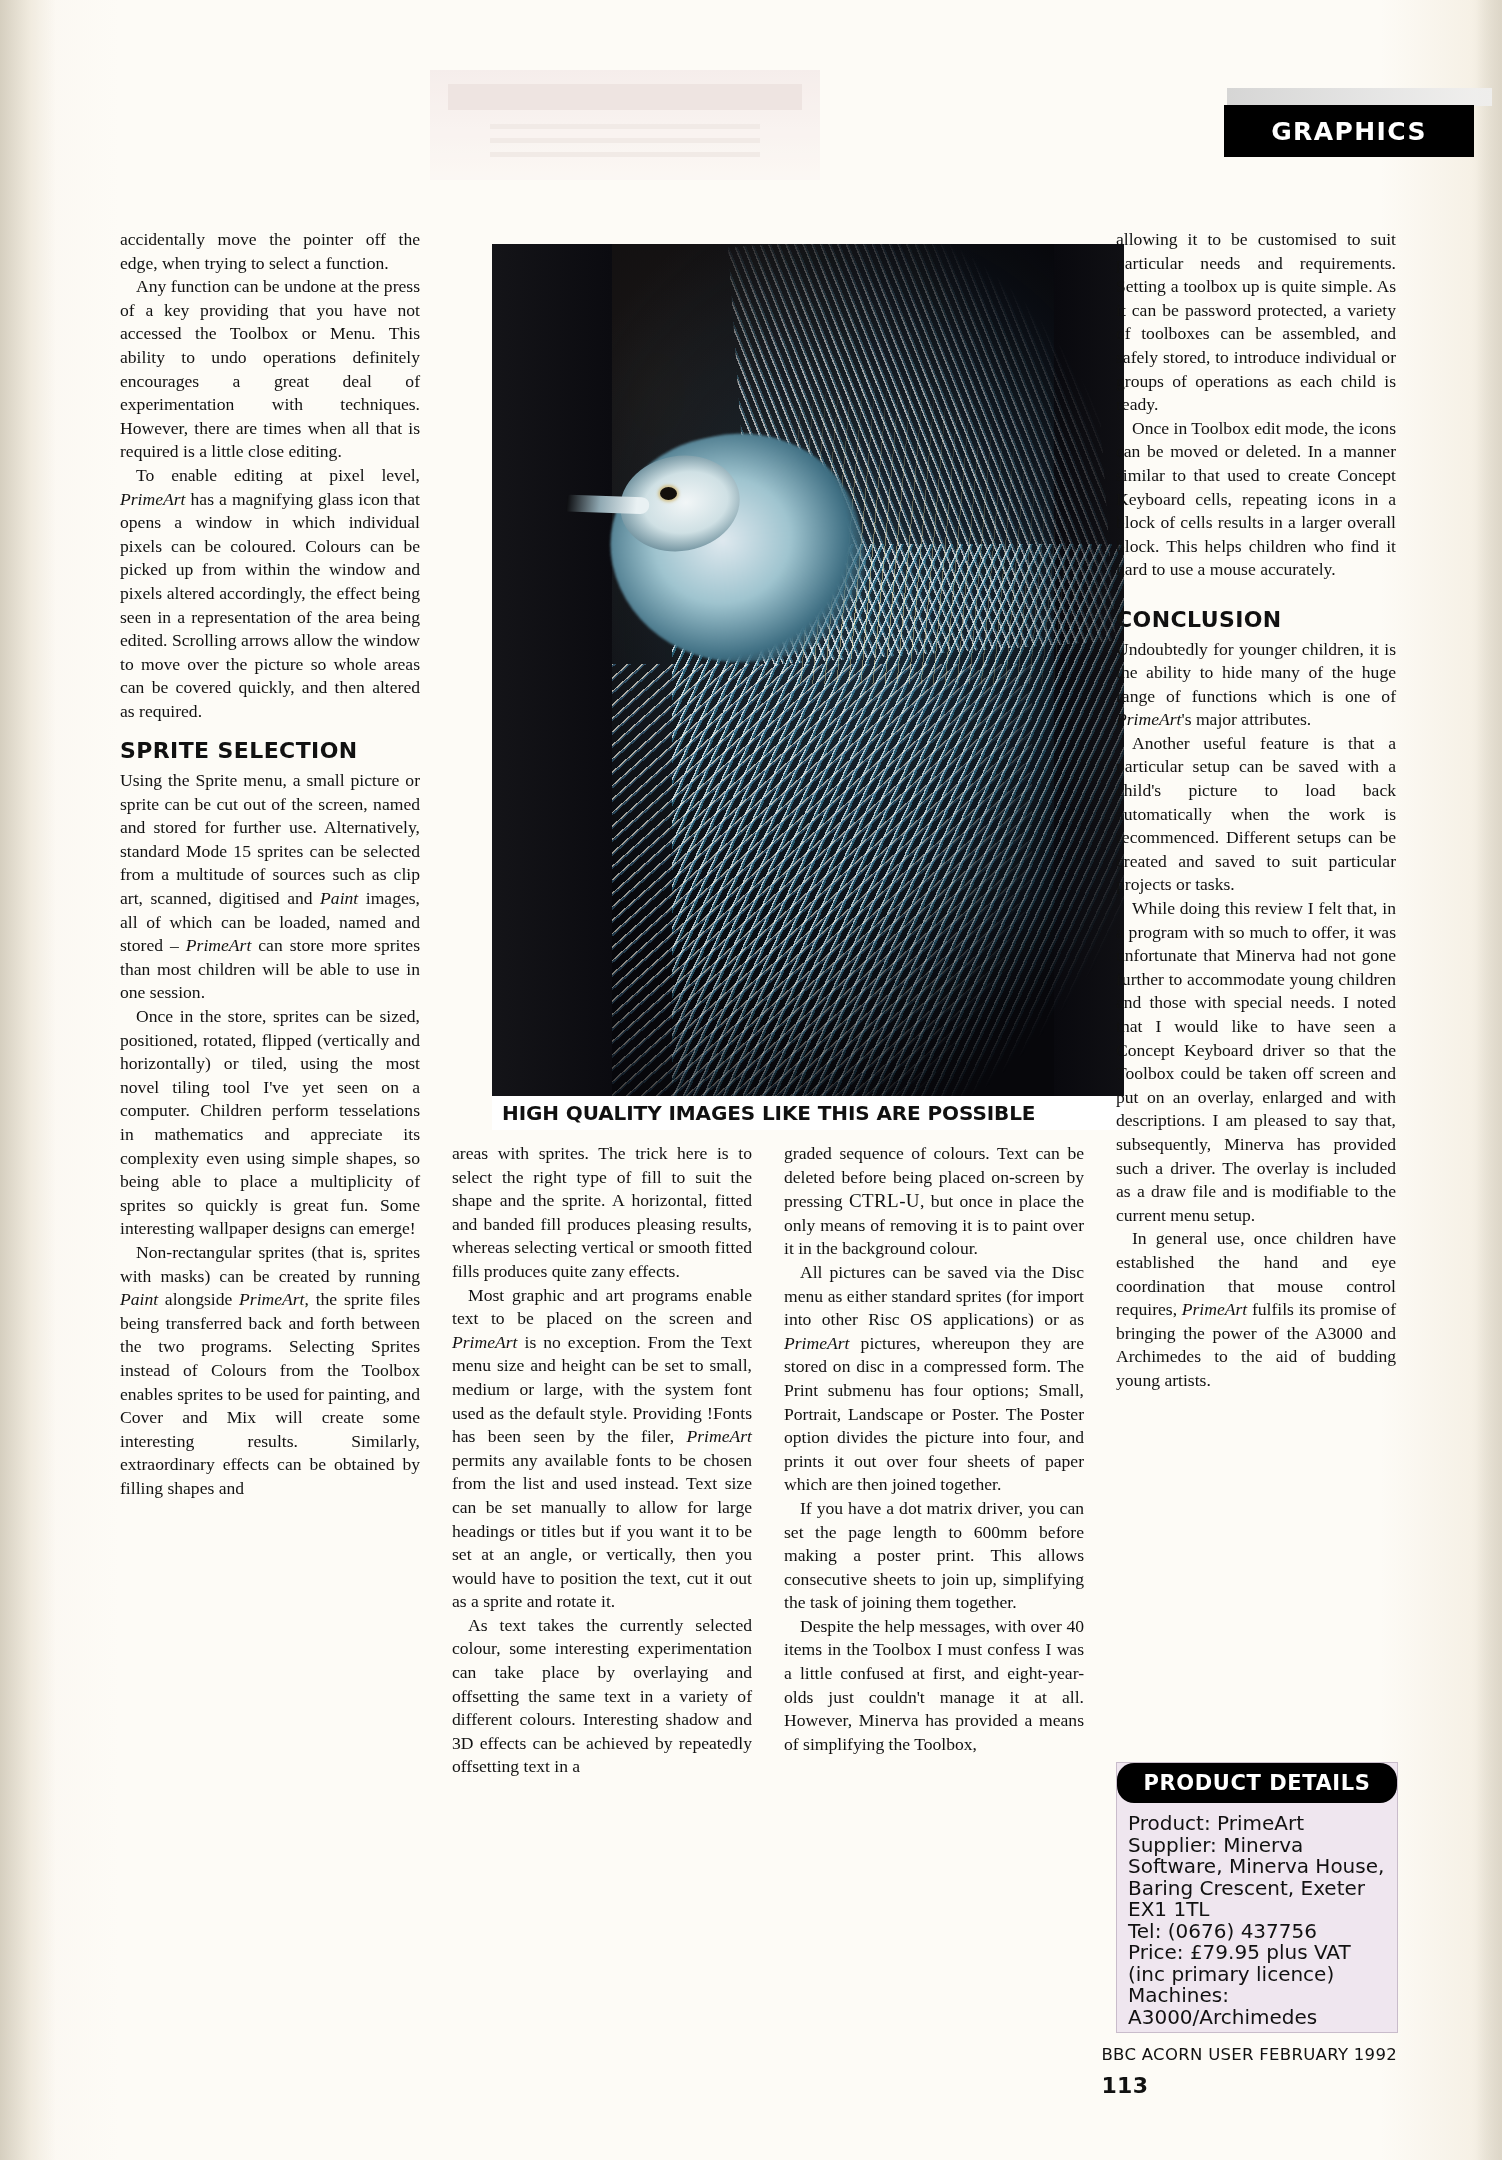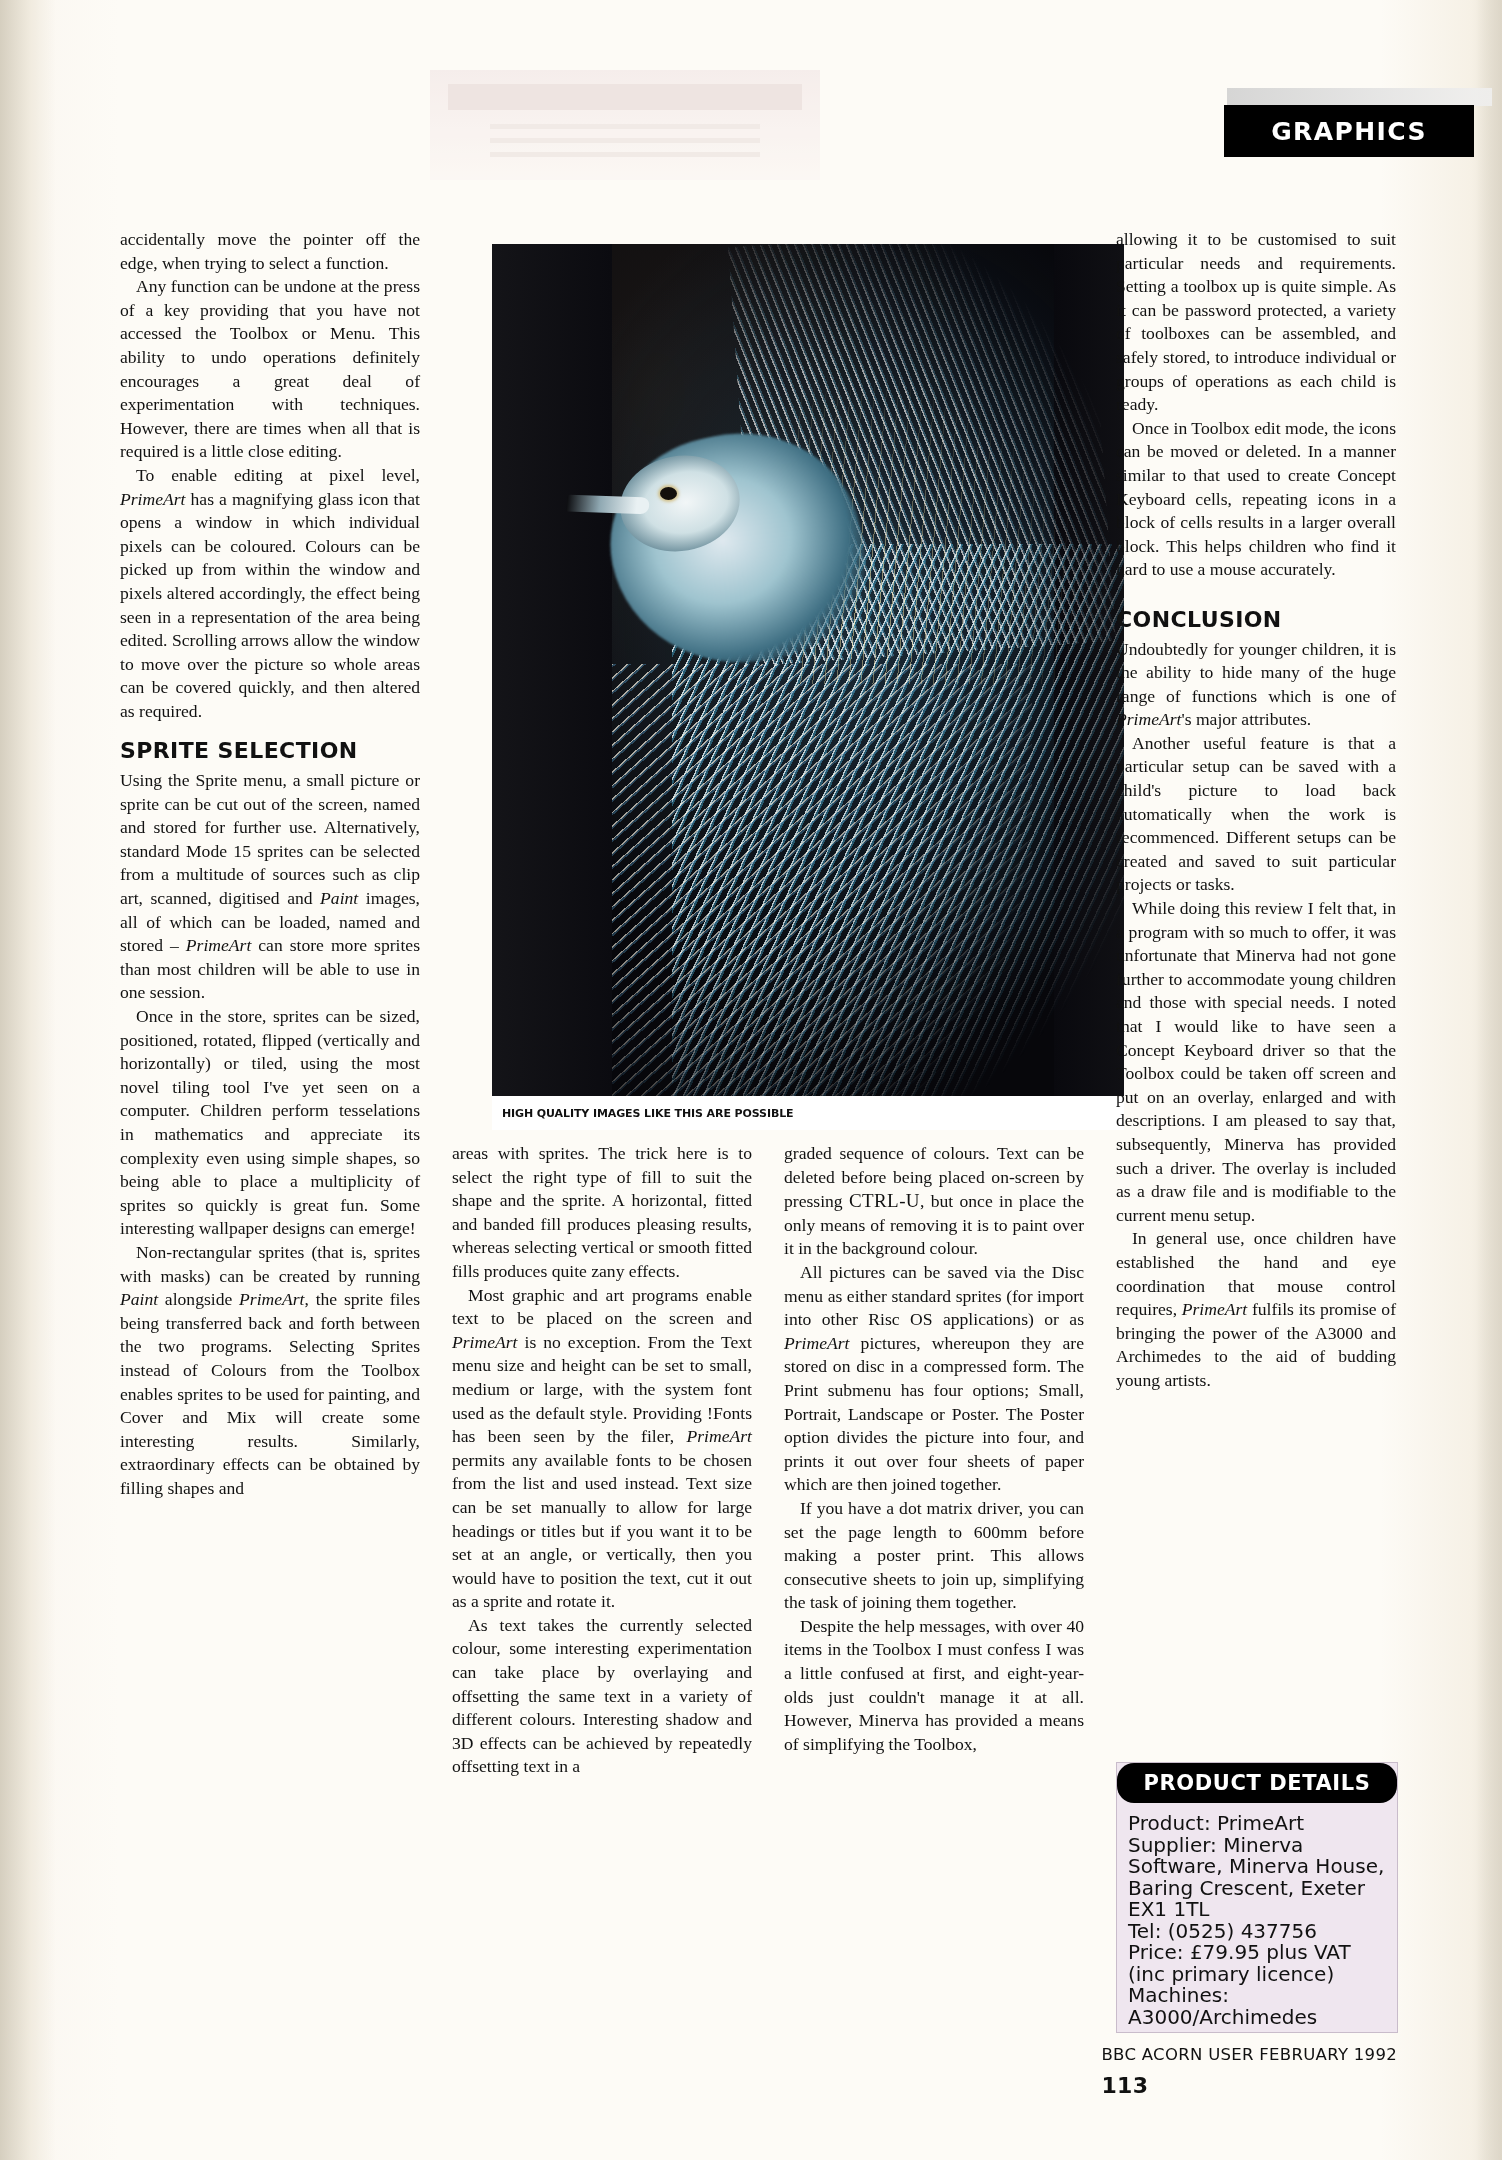--- a/index.html
+++ b/index.html
@@ -174,21 +174,21 @@
     mask-image:radial-gradient(ellipse at 25% 75%, #000 5%, rgba(0,0,0,0) 70%);
   }
   .fig-caption{
     position:absolute;left:0;right:0;bottom:0;height:34px;
     background:#ffffff;
     display:flex;align-items:center;
   }
   .fig-caption span{
     font-family:"DejaVu Sans", sans-serif;
     font-weight:bold;
-    font-size:11px;
+    font-size:20px;
     letter-spacing:-.1px;
     padding-left:10px;
     color:#111;
   }
 
   
   .product-box{
     position:absolute;
     left:1116px;top:1762px;width:280px;
     background:#efe6ef;
@@ -301,21 +301,21 @@
     <p><span>In general use, once children have established the hand and eye coordination that mouse control requires, </span><i>PrimeArt</i><span> fulfils its promise of bringing the power of the A3000 and Archimedes to the aid of budding young artists.</span></p>
   </div>
 
   <aside class="product-box">
     <div class="pd-head">
       <span>PRODUCT DETAILS</span>
     </div>
     <div class="pd-body">
       <div>Product: PrimeArt</div>
       <div>Supplier: Minerva Software, Minerva House, Baring Crescent, Exeter EX1 1TL</div>
-      <div>Tel: (0525) 437756</div>
+      <div>Tel: (0676) 437756</div>
       <div>Price: £79.95 plus VAT (inc primary licence)</div>
       <div>Machines: A3000/Archimedes</div>
     </div>
   </aside>
 
   <div class="footer">
     <span>BBC ACORN USER FEBRUARY 1992</span>
     <span class="pg">113</span>
   </div>
 </div>

